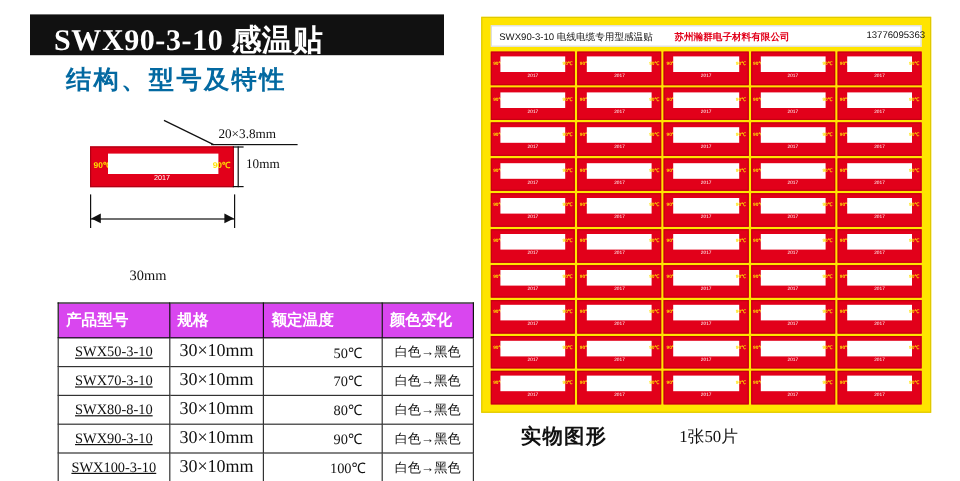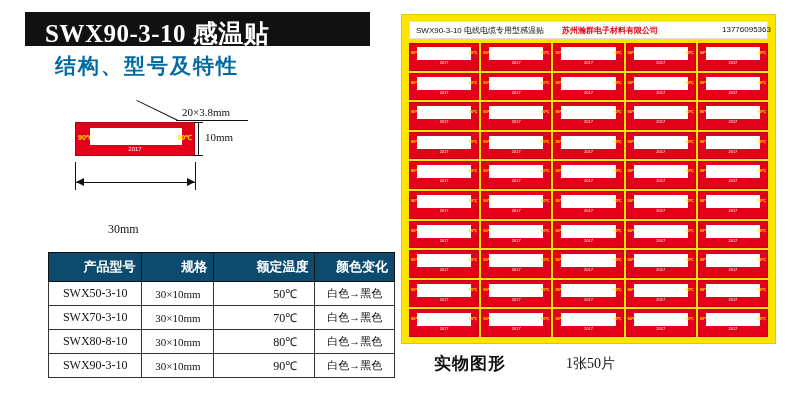--- a/index.html
+++ b/index.html
@@ -77,29 +77,29 @@
     font-family:"Liberation Serif", serif;
     margin-top:34px;
   }
 
   
   #spec-table{
     position:absolute;left:48px;top:252px;border-collapse:collapse;
     font-family:"Liberation Serif", serif;
   }
   #spec-table th{
-    background:#0c4a6e;color:#ffffff;font-size:13px;font-weight:bold;
-    padding:5px 6px;border:1px solid #111;text-align:right;
+    background:#d946ef;color:#ffffff;font-size:13px;font-weight:bold;
+    padding:5px 6px;border:1px solid #111;text-align:left;
   }
   #spec-table td{
     font-size:12px;color:#111;padding:3px 6px;border:1px solid #333;
     text-align:center;background:#ffffff;white-space:nowrap;
   }
-  #spec-table td.col0{width:96px;}
-  #spec-table td.col1{width:72px;font-size:11px;}
+  #spec-table td.col0{width:96px;text-decoration:underline;}
+  #spec-table td.col1{width:72px;font-size:15px;}
   #spec-table td.col2{width:68px;padding-left:48px;}
   #spec-table td.col3{width:78px;font-size:11px;}
 
   
   #right-panel{position:absolute;left:396px;top:0;width:404px;height:401px;}
 
   #sheet{
     position:absolute;left:5px;top:14px;width:375px;height:330px;
     background:#ffe400;border:1px solid #e0c900;box-sizing:border-box;
   }
@@ -206,20 +206,26 @@
         <td class="col1">30×10mm</td>
         <td class="col2">80℃</td>
         <td class="col3">白色→黑色</td>
       </tr>
       <tr>
         <td class="col0">SWX90-3-10</td>
         <td class="col1">30×10mm</td>
         <td class="col2">90℃</td>
         <td class="col3">白色→黑色</td>
       </tr>
+      <tr>
+        <td class="col0">SWX100-3-10</td>
+        <td class="col1">30×10mm</td>
+        <td class="col2">100℃</td>
+        <td class="col3">白色→黑色</td>
+      </tr>
     </tbody>
   </table>
 </div>
 
 <div id="right-panel">
 
   <div id="sheet">
     <div id="sheet-header">
       <span class="hdr-txt" id="hdr-model">SWX90-3-10 电线电缆专用型感温贴</span>
       <span class="hdr-txt" id="hdr-company">苏州瀚群电子材料有限公司</span>

